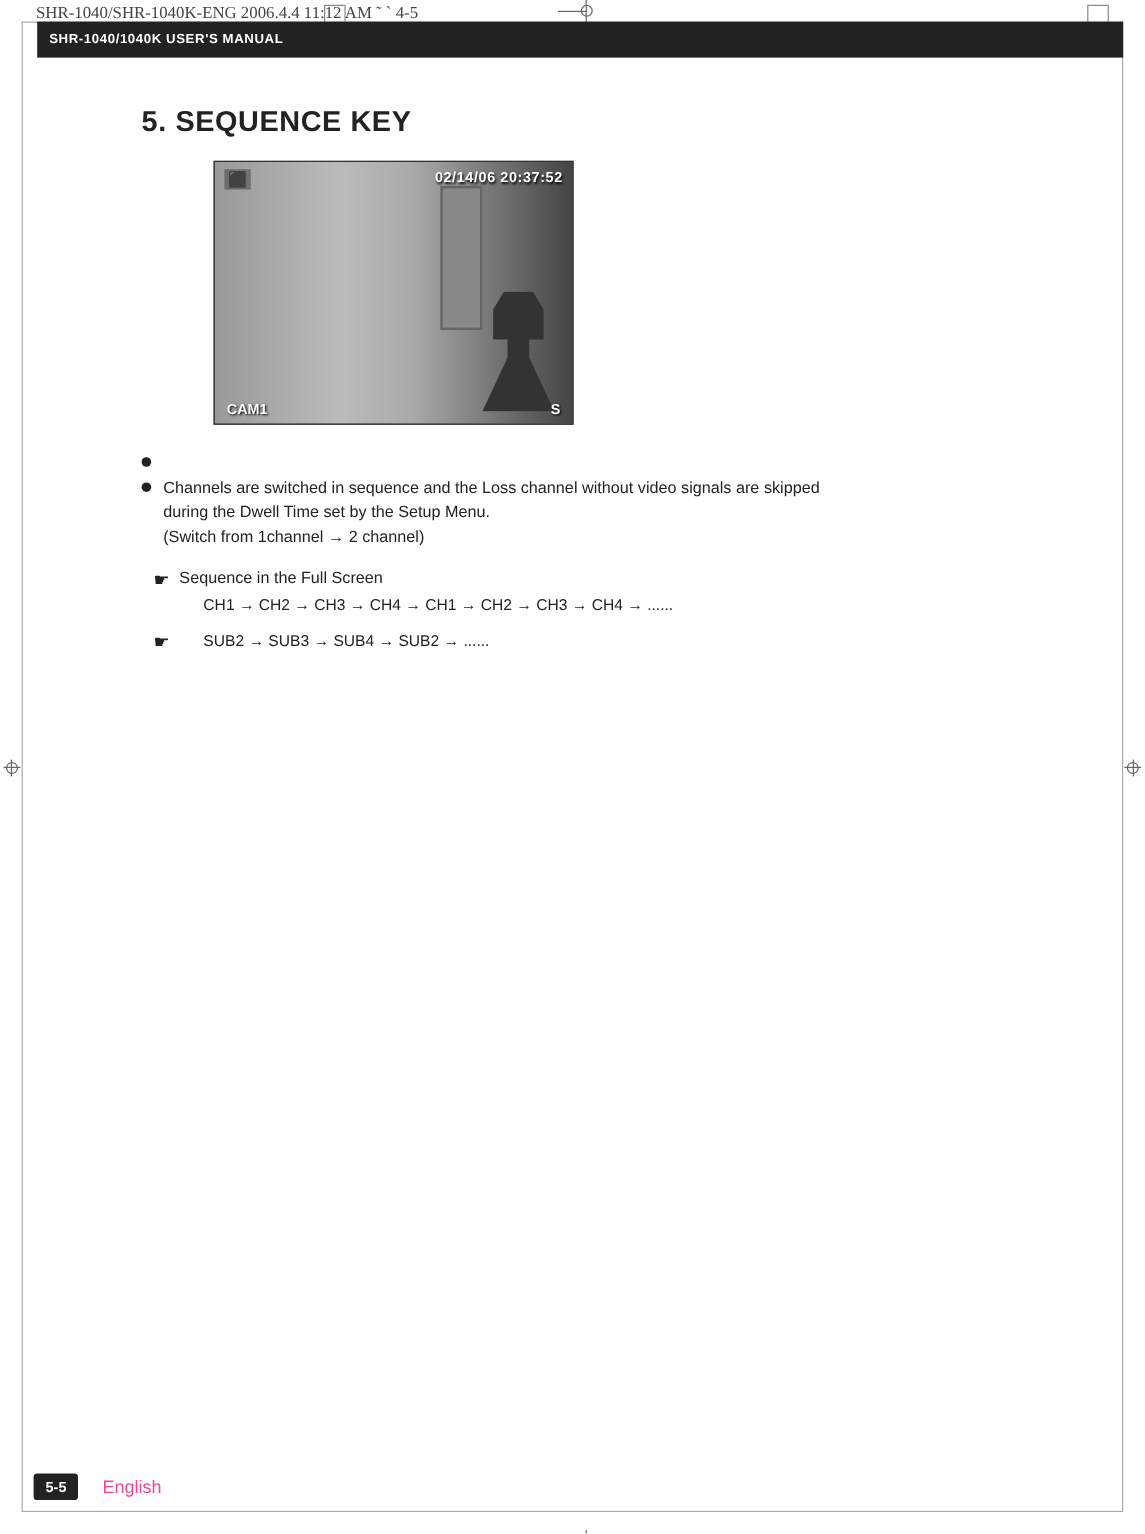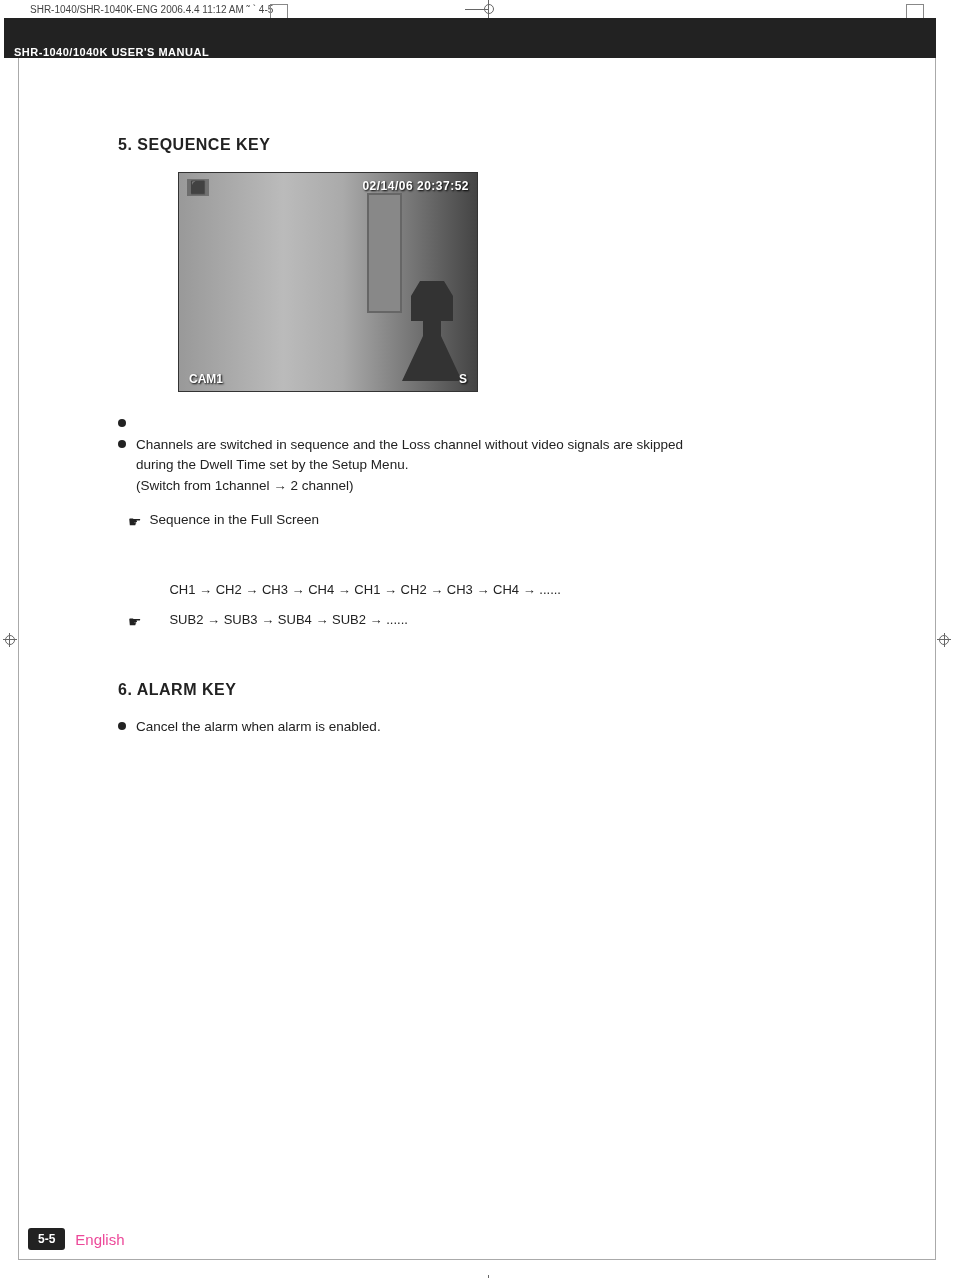--- a/index.html
+++ b/index.html
@@ -21,26 +21,26 @@
       left: 18px;
       right: 18px;
       bottom: 18px;
       border: 1px solid #aaa;
     }
 
     
     .header-bar {
       position: absolute;
       top: 18px;
-      left: 4px;
+      left: 31px;
       right: 18px;
-      height: 40px;
+      height: 30px;
       background: #222;
       display: flex;
-      align-items: flex-end;
+      align-items: center;
       padding: 0 10px;
     }
 
     .header-title {
       color: #fff;
       font-size: 11px;
       font-weight: bold;
       letter-spacing: 0.5px;
     }
 
@@ -49,25 +49,24 @@
       position: absolute;
       top: 48px;
       left: 18px;
       right: 18px;
       bottom: 18px;
       padding: 40px 60px 40px 100px;
     }
 
     
     .section-heading {
-      font-size: 16px;
+      font-size: 24px;
       font-weight: bold;
       margin-bottom: 18px;
       letter-spacing: 0.5px;
-      margin-top: 48px;
     }
 
     
     .cam-screenshot {
       width: 300px;
       height: 220px;
       background: #555;
       margin-bottom: 22px;
       margin-left: 60px;
       position: relative;
@@ -160,21 +159,20 @@
       color: #222;
       font-size: 15px;
       margin-right: 8px;
       flex-shrink: 0;
       margin-top: 1px;
     }
 
     .arrow-content {
       display: flex;
       flex-direction: column;
-      gap: 48px;
     }
 
     .arrow-title {
       font-weight: normal;
       margin-bottom: 2px;
     }
 
     .arrow-seq {
       margin-left: 20px;
       font-size: 13px;
@@ -195,21 +193,21 @@
       align-items: center;
     }
 
     .footer-badge {
       background: #222;
       color: #fff;
       font-size: 12px;
       font-weight: bold;
       padding: 4px 10px;
       border-radius: 3px;
-      margin-right: 10px;
+      margin-right: 20px;
     }
 
     .footer-lang {
       font-size: 15px;
       font-weight: normal;
       color: #ec4899;
     }
 
     
     .top-cross {
@@ -267,23 +265,23 @@
       top: 50%;
       right: 0;
       transform: translateY(-50%);
     }
 
     
     .file-info {
       position: absolute;
       top: 4px;
       left: 30px;
-      font-size: 10px;
+      font-size: 14px;
       color: #444;
-      font-family: Liberation Sans, sans-serif;
+      font-family: Liberation Serif, serif;
     }
 
     
     .corner-tr {
       position: absolute;
       top: 4px;
       right: 30px;
       width: 18px;
       height: 18px;
       border: 1px solid #888;
@@ -400,28 +398,19 @@
       </div>
     </li>
     <li>
       <span class="arrow-bullet">☛</span>
       <div class="arrow-content">
         <span class="arrow-seq">SUB2 → SUB3 → SUB4 → SUB2 → ......</span>
       </div>
     </li>
   </ul>
 
-  <div class="section-6">
-    <h2 class="section-heading">6. ALARM KEY</h2>
-    <ul class="bullet-list">
-      <li>
-        <span class="bullet-dot"></span>
-        <span>Cancel the alarm when alarm is enabled.</span>
-      </li>
-    </ul>
-  </div>
 
 </div>
 
 <div class="footer">
   <span class="footer-badge">5-5</span>
   <span class="footer-lang">English</span>
 </div>
 
 </body></html>

